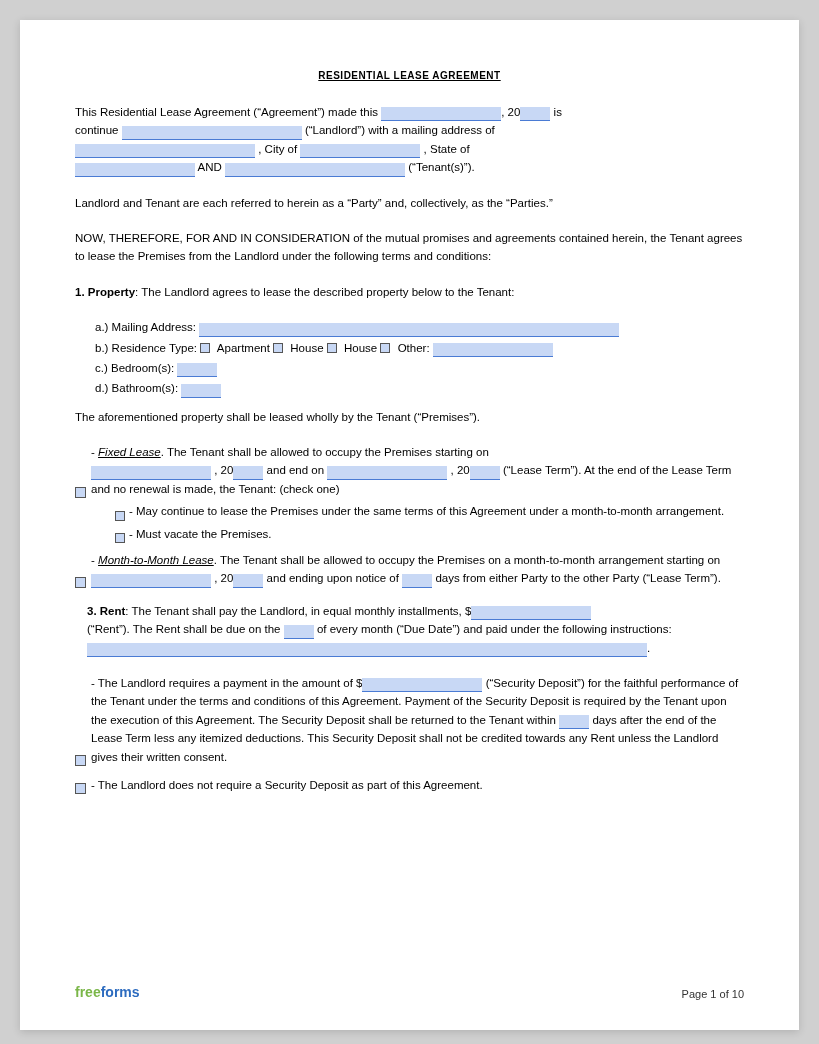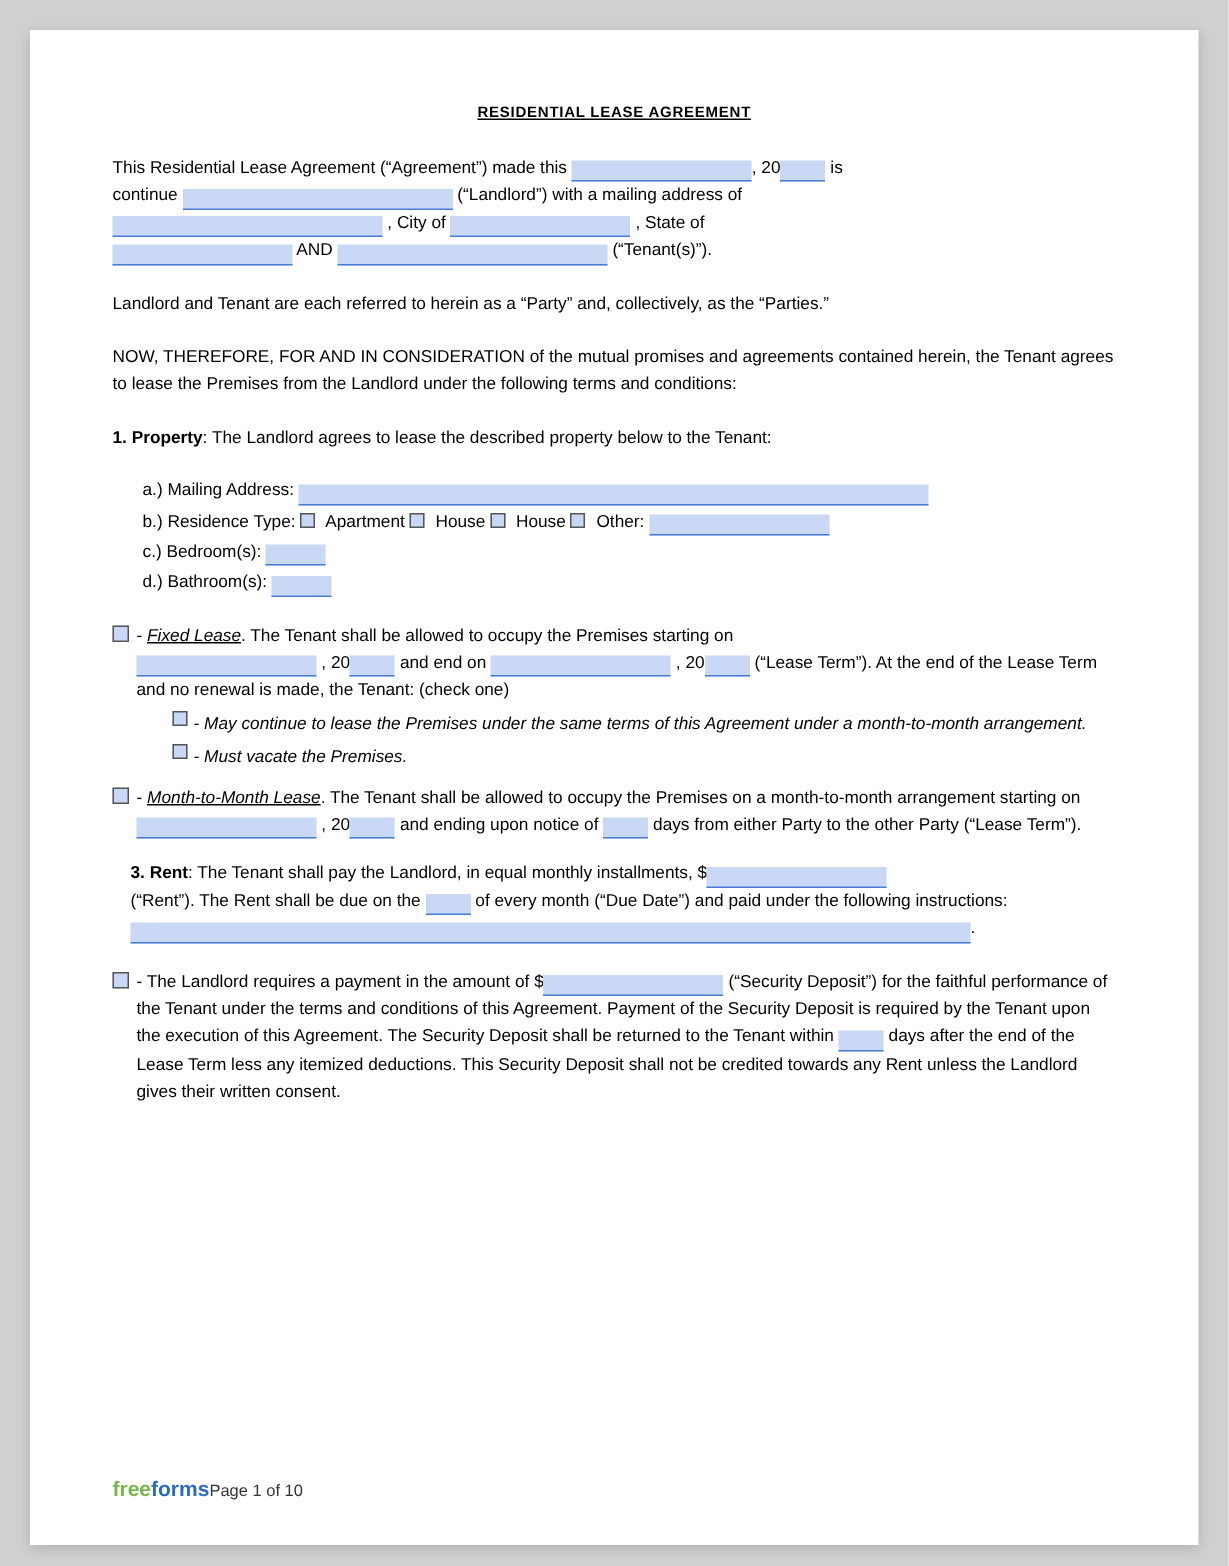--- a/index.html
+++ b/index.html
@@ -48,25 +48,25 @@
     .underline-field.long { min-width: 180px; }
     .underline-field.medium { min-width: 120px; }
     .underline-field.short { min-width: 40px; }
     .underline-field.xshort { min-width: 30px; }
     .underline-field.mailing { min-width: 420px; background-color: #c8d8f5; border-bottom: 1px solid #4a7bd4; }
     .bold { font-weight: bold; }
     
     .paragraph { margin-bottom: 10px; }
     
     .indent { padding-left: 20px; }
-    .indent2 { padding-left: 40px; font-style: italic; }
+    .indent2 { padding-left: 40px; }
     
     .checkbox-line {
       display: flex;
-      align-items: flex-start;
+      align-items: flex-end;
       margin-bottom: 4px;
     }
     .checkbox-box {
       display: inline-block;
       width: 11px;
       height: 11px;
       border: 1px solid #555;
       background: #c8d8f5;
       margin-right: 5px;
       margin-top: 2px;
@@ -81,21 +81,21 @@
       margin-right: 4px;
       vertical-align: middle;
     }
     
     .footer {
       position: absolute;
       bottom: 30px;
       left: 55px;
       right: 55px;
       display: flex;
-      justify-content: flex-start;
+      justify-content: space-between;
       align-items: flex-end;
     }
     .footer-brand {
       font-size: 14px;
       font-weight: bold;
     }
     .footer-brand .free { color: #7ab648; }
     .footer-brand .forms { color: #2c6bbf; }
     .footer-page {
       font-size: 11px;
@@ -164,20 +164,23 @@
       <span>c.)  Bedroom(s):</span>
       <span class="underline-field blue short"></span>
     </div>
 
     <div class="block-line">
       <span>d.)  Bathroom(s):</span>
       <span class="underline-field blue short"></span>
     </div>
   </div>
 
+  <div class="body-text paragraph" style="margin-top:10px;">
+    <span>The aforementioned property shall be leased wholly by the Tenant (“Premises”).</span>
+  </div>
 
 
   <div class="body-text checkbox-line">
     <span class="checkbox-box"></span>
     <span>
       <span>-</span>
       <span style="font-style:italic; text-decoration:underline;">Fixed Lease</span><span>. The Tenant shall be allowed to occupy the Premises starting on</span><br>
       <span class="underline-field blue medium"></span>
       <span>, 20</span><span class="underline-field blue xshort"></span>
       <span>and end on</span>
@@ -223,20 +226,24 @@
   <div class="body-text checkbox-line">
     <span class="checkbox-box"></span>
     <span>
       <span>- The Landlord requires a payment in the amount of $</span><span class="underline-field blue medium"></span>
       <span>(“Security Deposit”) for the faithful performance of the Tenant under the terms and conditions of this Agreement. Payment of the Security Deposit is required by the Tenant upon the execution of this Agreement. The Security Deposit shall be returned to the Tenant within</span>
       <span class="underline-field blue xshort"></span>
       <span>days after the end of the Lease Term less any itemized deductions. This Security Deposit shall not be credited towards any Rent unless the Landlord gives their written consent.</span>
     </span>
   </div>
 
+  <div class="body-text checkbox-line" style="margin-top:10px;">
+    <span class="checkbox-box"></span>
+    <span>- The Landlord does not require a Security Deposit as part of this Agreement.</span>
+  </div>
 
   <div class="footer">
     <div class="footer-brand">
       <span class="free">free</span><span class="forms">forms</span>
     </div>
     <div class="footer-page">Page 1 of 10</div>
   </div>
 
 </div>
 

